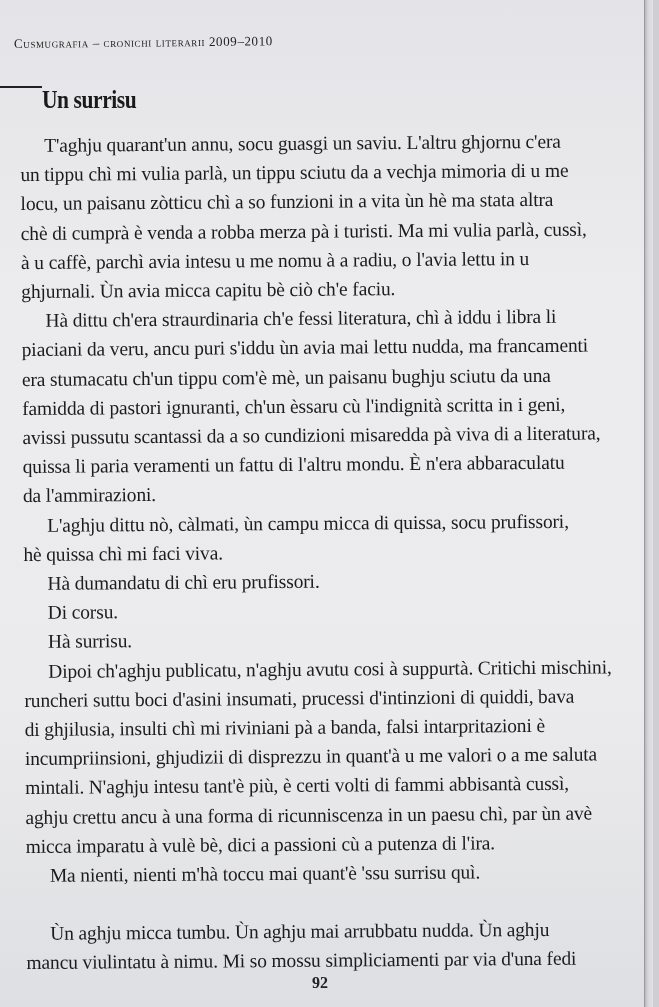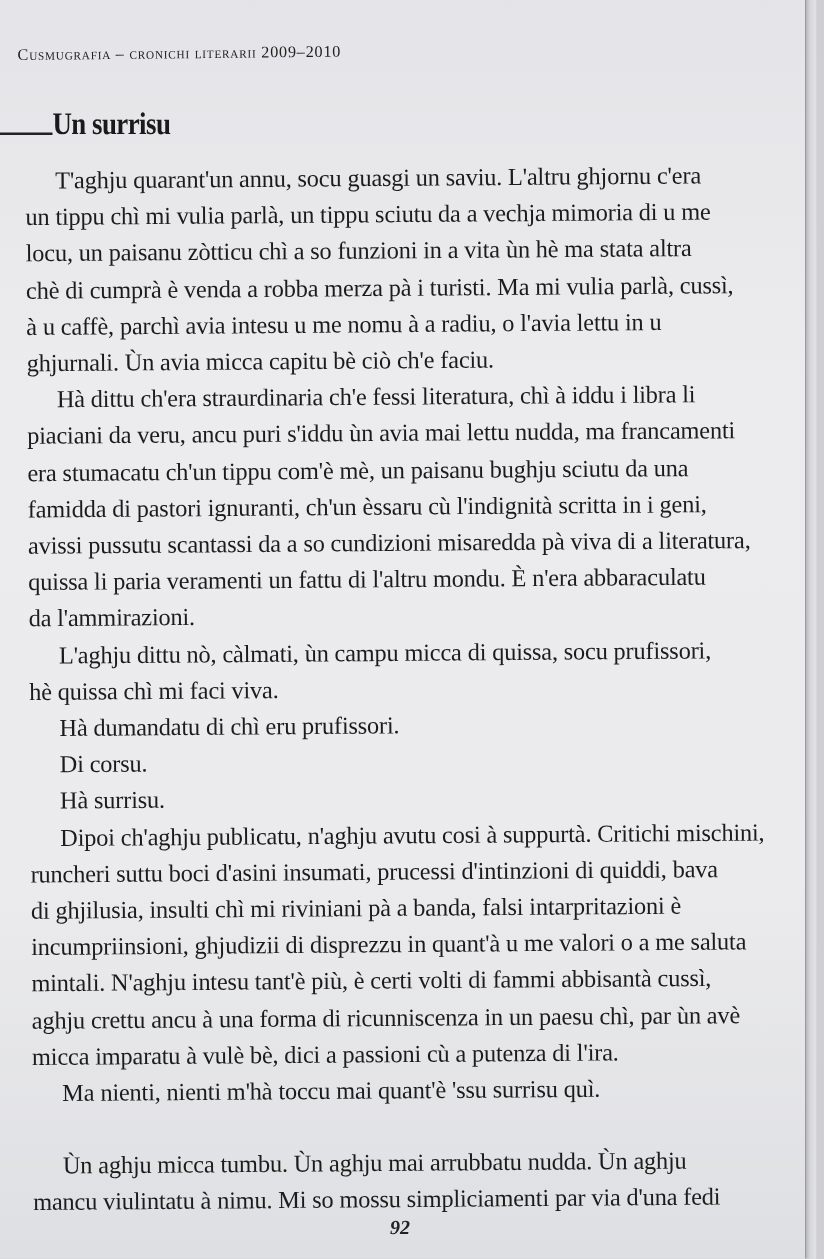--- a/index.html
+++ b/index.html
@@ -20,42 +20,42 @@
       border-left: 1px solid #9a9a9e;
     }
     .running-head {
       position: absolute; left: 14px; top: 36px;
       font-family: "Liberation Serif", serif;
       font-size: 13px; letter-spacing: 0.6px;
       font-variant: small-caps; color: #222;
       transform: rotate(-0.6deg); transform-origin: left center;
     }
     .title-row {
-      position: absolute; left: 0; top: 86px; display: flex; align-items: flex-end;
+      position: absolute; left: 0; top: 86px; display: flex; align-items: flex-start;
     }
     .title-rule {
       width: 42px; height: 2px; background: #222; margin-bottom: 6px;
     }
     .title {
       font-family: "Liberation Serif", serif;
       font-size: 25px; font-weight: bold; letter-spacing: -0.5px; color: #1a1a1a;
       transform: scaleX(0.86); transform-origin: left bottom;
     }
     .body-text {
       position: absolute; left: 20px; top: 131px; width: 582px;
       font-family: "Liberation Serif", serif;
       font-size: 19.5px; line-height: 29.2px; color: #1c1b1d;
       transform: rotate(-0.45deg); transform-origin: left top;
     }
     .line { white-space: nowrap; display: block; letter-spacing: -0.15px; }
     .line.indent { padding-left: 24px; }
     .gap { height: 29px; }
     .folio {
       position: absolute; left: 312px; top: 974px;
-      font-family: "Liberation Serif", serif; font-size: 16px; font-weight: bold; color: #222; font-style: italic;
+      font-family: "Liberation Serif", serif; font-size: 16px; font-weight: bold; color: #222;
     }
   </style>
 </head>
 <body>
 
 <div class="page">
   <div class="running-head">Cusmugrafia – cronichi literarii 2009–2010</div>
 
   <div class="title-row">
     <div class="title-rule"></div>

